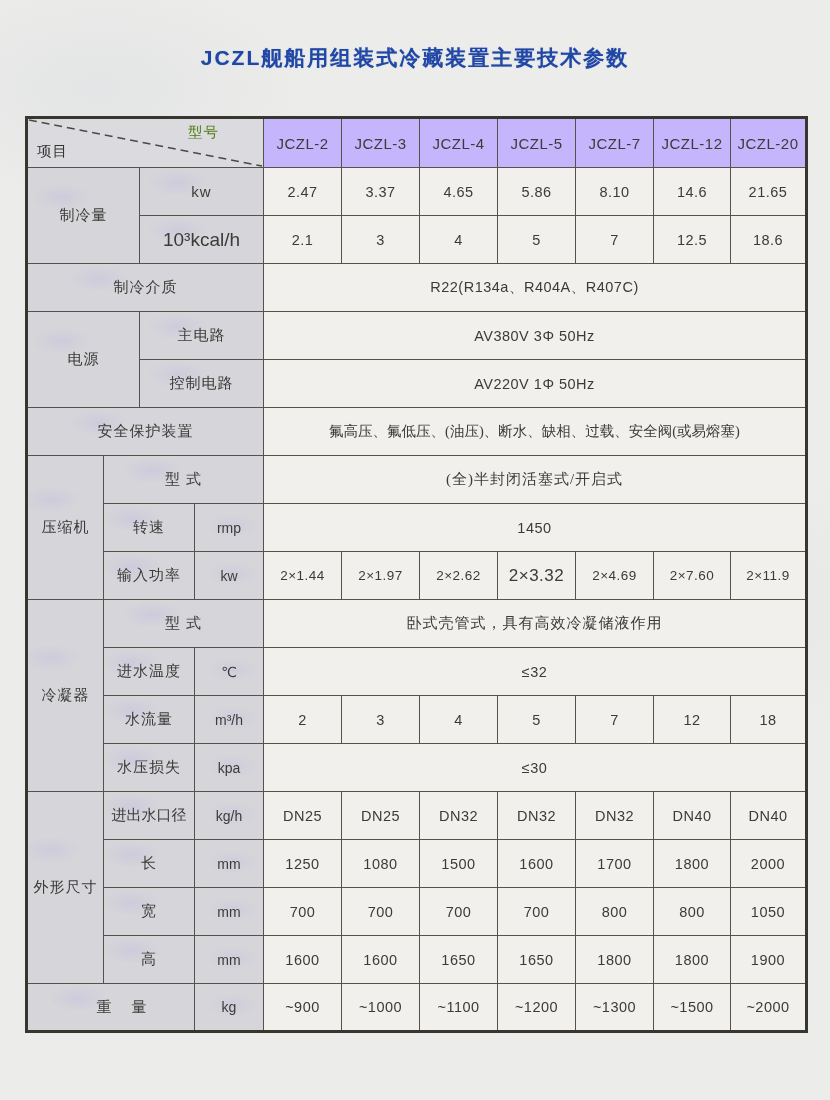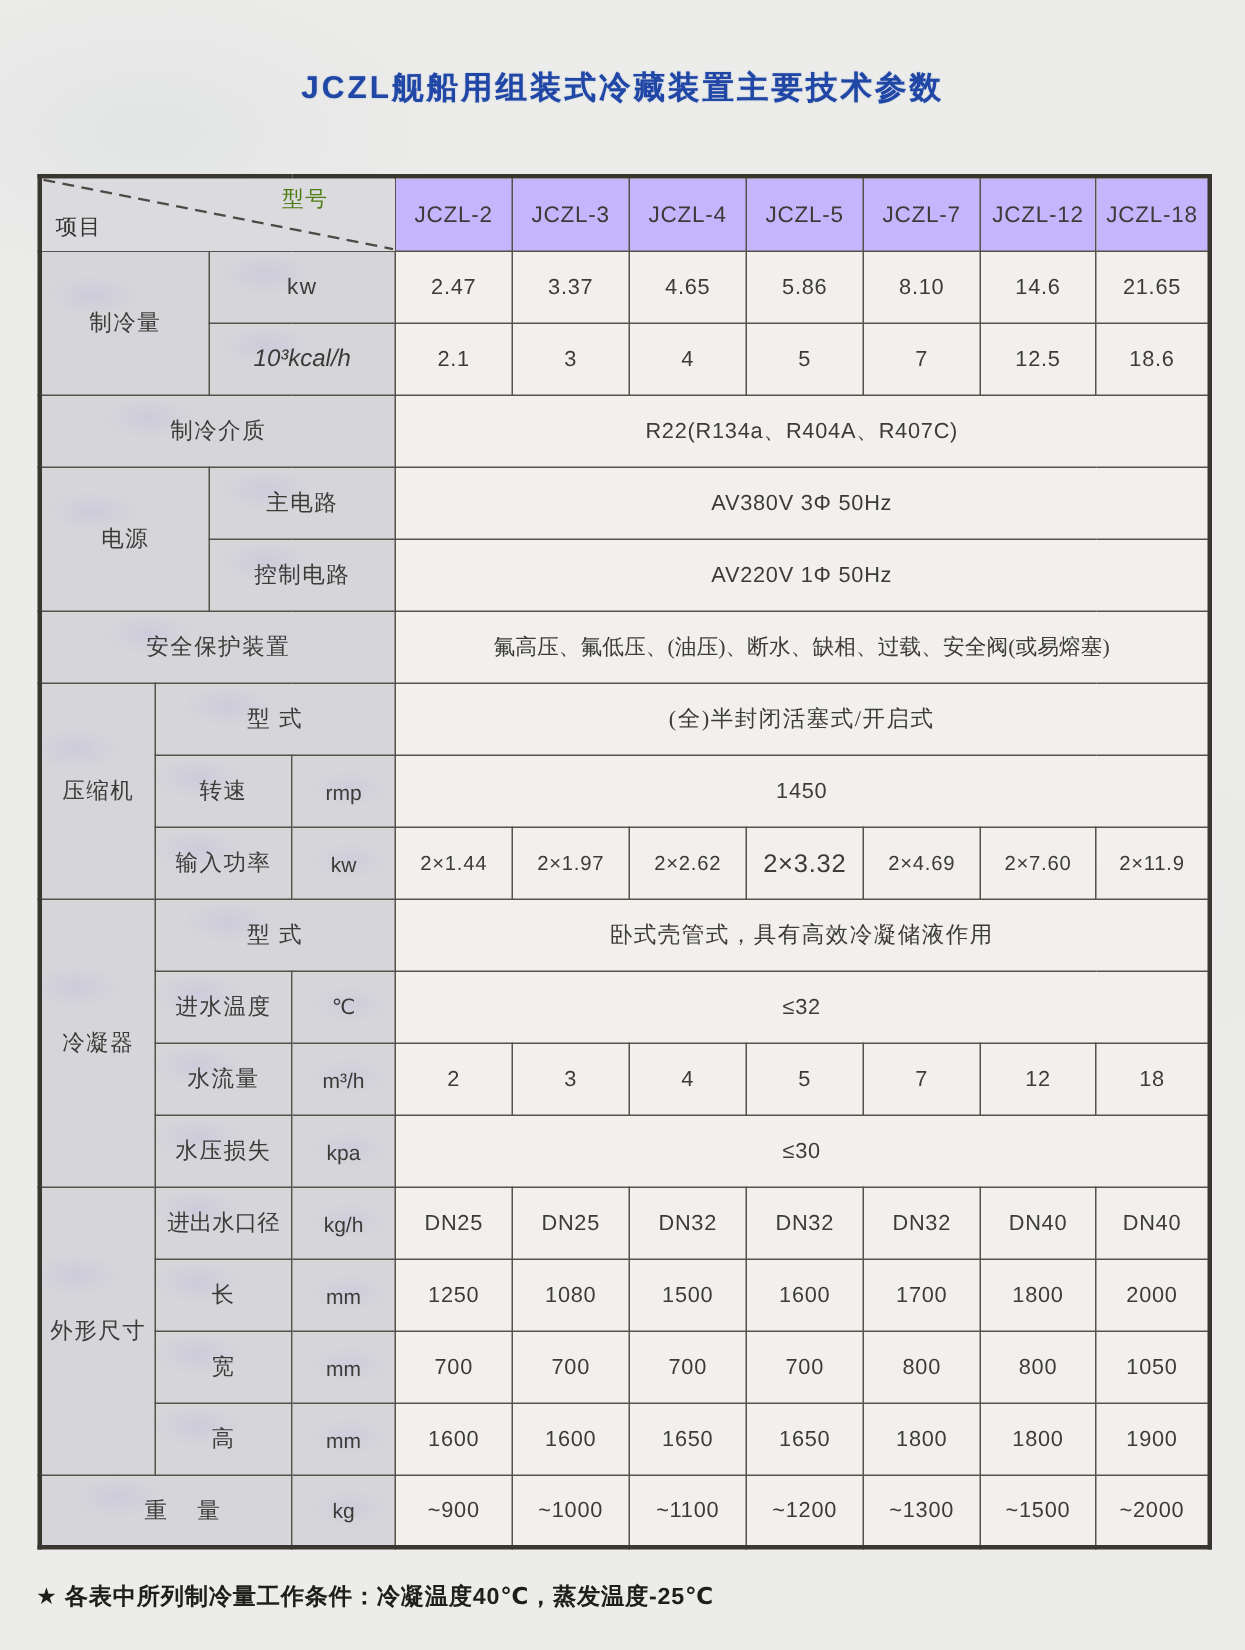--- a/index.html
+++ b/index.html
@@ -118,37 +118,37 @@
         </svg>
         <span class="corner-item">项目</span>
         <span class="corner-model">型号</span>
       </td>
       <td class="model">JCZL-2</td>
       <td class="model">JCZL-3</td>
       <td class="model">JCZL-4</td>
       <td class="model">JCZL-5</td>
       <td class="model">JCZL-7</td>
       <td class="model">JCZL-12</td>
-      <td class="model">JCZL-18</td>
+      <td class="model">JCZL-20</td>
     </tr>
 
     <tr class="r">
       <td class="lbl" colspan="2" rowspan="2">制冷量</td>
       <td class="lbl" colspan="2">kw</td>
       <td class="val">2.47</td>
       <td class="val">3.37</td>
       <td class="val">4.65</td>
       <td class="val">5.86</td>
       <td class="val">8.10</td>
       <td class="val">14.6</td>
       <td class="val">21.65</td>
     </tr>
 
     <tr class="r">
-      <td class="lbl" colspan="2" style="font-size:16px;letter-spacing:0;font-style:italic;">10³kcal/h</td>
+      <td class="lbl" colspan="2" style="font-size:19px;letter-spacing:0;">10³kcal/h</td>
       <td class="val">2.1</td>
       <td class="val">3</td>
       <td class="val">4</td>
       <td class="val">5</td>
       <td class="val">7</td>
       <td class="val">12.5</td>
       <td class="val">18.6</td>
     </tr>
 
     <tr class="r">
@@ -283,15 +283,14 @@
       <td class="val">~1100</td>
       <td class="val">~1200</td>
       <td class="val">~1300</td>
       <td class="val">~1500</td>
       <td class="val">~2000</td>
     </tr>
 
   </tbody>
     </table>
 
-  <p class="footnote">★ 各表中所列制冷量工作条件：冷凝温度40℃，蒸发温度-25℃</p>
 
 </div>
 
 </body></html>

